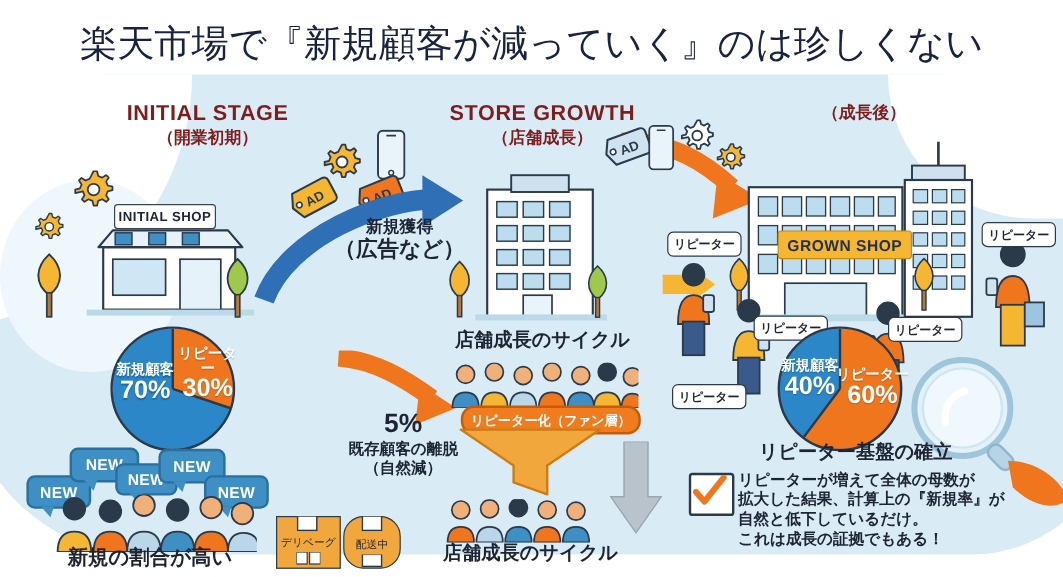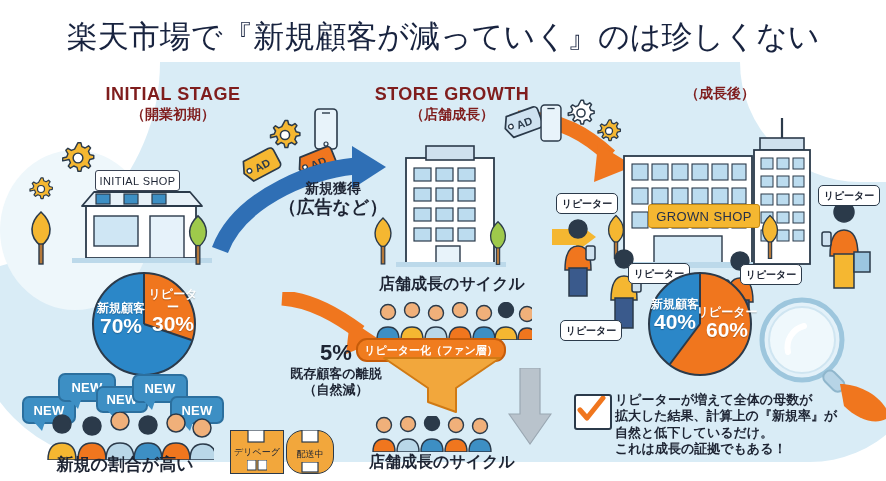--- a/index.html
+++ b/index.html
@@ -39,21 +39,21 @@
               border-left:8px solid transparent;border-right:3px solid transparent;
               border-top:9px solid #3d8fc4;}
 
   
   .rep-bubble{position:absolute;background:#ffffff;border:1.6px solid #2b3a4a;border-radius:5px;
               color:#1d2433;font-size:10px;font-weight:bold;
               display:flex;align-items:center;justify-content:center;padding:1px 3px;white-space:nowrap;}
 
   
   .sign{position:absolute;display:flex;align-items:center;justify-content:center;
-        font-weight:normal;letter-spacing:.4px;}
+        font-weight:bold;letter-spacing:.4px;}
   #sign-initial{background:#ffffff;border:1.6px solid #3a4354;border-radius:3px;
         font-size:11px;color:#1d2433;}
   #sign-grown{background:#f5b731;border:1.6px solid #c58a13;border-radius:3px;
         font-size:13px;color:#25304a;}
 
   
   .lbl{position:absolute;color:#1d2433;font-weight:bold;text-align:center;line-height:1.2;}
 
   
   .arrow{position:absolute;}
@@ -296,21 +296,21 @@
       <circle cx="88" cy="8" r="7.5" fill="#f0b07a"></circle>
         <path d="M77 38 q0-13 11-13 q11 0 11 13z" fill="#f0761e"></path>
       <circle cx="112" cy="11" r="7.5" fill="#f0b07a"></circle>
         <path d="M101 38 q0-13 11-13 q11 0 11 13z" fill="#3d8fc4"></path>
       <circle cx="134" cy="8" r="7.5" fill="#2b3a4a"></circle>
         <path d="M123 38 q0-13 11-13 q11 0 11 13z" fill="#f5b731"></path>
       <circle cx="155" cy="12" r="7.5" fill="#f0b07a"></circle>
         <path d="M146 38 q0-12 9-12 q9 0 9 12z" fill="#f0761e"></path>
     </g>
   </svg>
-  <div id="funnel-pill" style="left:356px;top:338px;width:146px;height:20px;">
+  <div id="funnel-pill" style="left:384px;top:338px;width:146px;height:20px;">
     <span>リピーター化（ファン層）</span>
     </div>
   <svg style="position:absolute;left:382px;top:356px;" width="120" height="58" viewBox="0 0 120 58">
     <path d="M2 2 h116 l-44 30 v24 l-28 -10 v-14 z" fill="#f2a73c" stroke="#d07a14" stroke-width="2" stroke-linejoin="round"></path>
   </svg>
 
   <svg class="arrow" style="left:508px;top:368px;" width="44" height="84" viewBox="0 0 44 84">
     <path d="M12 0 h20 v46 h11 l-21 30 -21 -30 h11 z" fill="#b9c3cc" stroke="#9aa7b2" stroke-width="1.2"></path>
   </svg>
 
@@ -398,21 +398,21 @@
         <rect x="27" y="76" width="12" height="11"></rect>
         <rect x="43" y="76" width="11" height="11"></rect>
       <rect x="11" y="94" width="12" height="11"></rect>
         <rect x="27" y="94" width="12" height="11"></rect>
         <rect x="43" y="94" width="11" height="11"></rect>
       <rect x="11" y="112" width="12" height="11"></rect>
         <rect x="27" y="112" width="12" height="11"></rect>
         <rect x="43" y="112" width="11" height="11"></rect>
     </g>
   </svg>
-  <div class="sign" id="sign-grown" style="left:648px;top:204px;width:110px;height:22px;">
+  <div class="sign" id="sign-grown" style="left:648px;top:192px;width:110px;height:22px;">
     <span>GROWN SHOP</span>
     </div>
 
   <svg class="tree" style="left:602px;top:212px;" width="28" height="50" viewBox="0 0 34 56">
     <path d="M17 2 C28 12 30 26 17 36 C4 26 6 12 17 2Z" fill="#f5b731" stroke="#2b3a4a" stroke-width="1.6"></path>
     <rect x="15" y="34" width="4" height="20" fill="#b5793a" stroke="#2b3a4a" stroke-width="1.4"></rect>
   </svg>
   <svg class="tree" style="left:756px;top:212px;" width="28" height="50" viewBox="0 0 34 56">
     <path d="M17 2 C28 12 30 26 17 36 C4 26 6 12 17 2Z" fill="#f5b731" stroke="#2b3a4a" stroke-width="1.6"></path>
     <rect x="15" y="34" width="4" height="20" fill="#b5793a" stroke="#2b3a4a" stroke-width="1.4"></rect>
@@ -486,20 +486,21 @@
     <div class="pie-lab" style="left:-4px;top:26px;width:62px;">
       <span class="nm">新規顧客</span>
       <span class="pc">40%</span>
     </div>
     <div class="pie-lab" style="left:48px;top:34px;width:62px;">
       <span class="nm">リピーター</span>
       <span class="pc">60%</span>
     </div>
   </div>
 
+  <div class="lbl" style="left:608px;top:368px;width:210px;font-size:16px;">リピーター基盤の確立</div>
 
   <div id="check-box">
     <svg width="30" height="28" viewBox="0 0 30 28">
       <path d="M4 14 l7 8 l16 -20" stroke="#f0761e" stroke-width="5" fill="none" stroke-linecap="round" stroke-linejoin="round"></path>
     </svg>
   </div>
   <div id="check-text">
     <div>リピーターが増えて全体の母数が</div>
     <div>拡大した結果、計算上の『新規率』が</div>
     <div>自然と低下しているだけ。</div>

